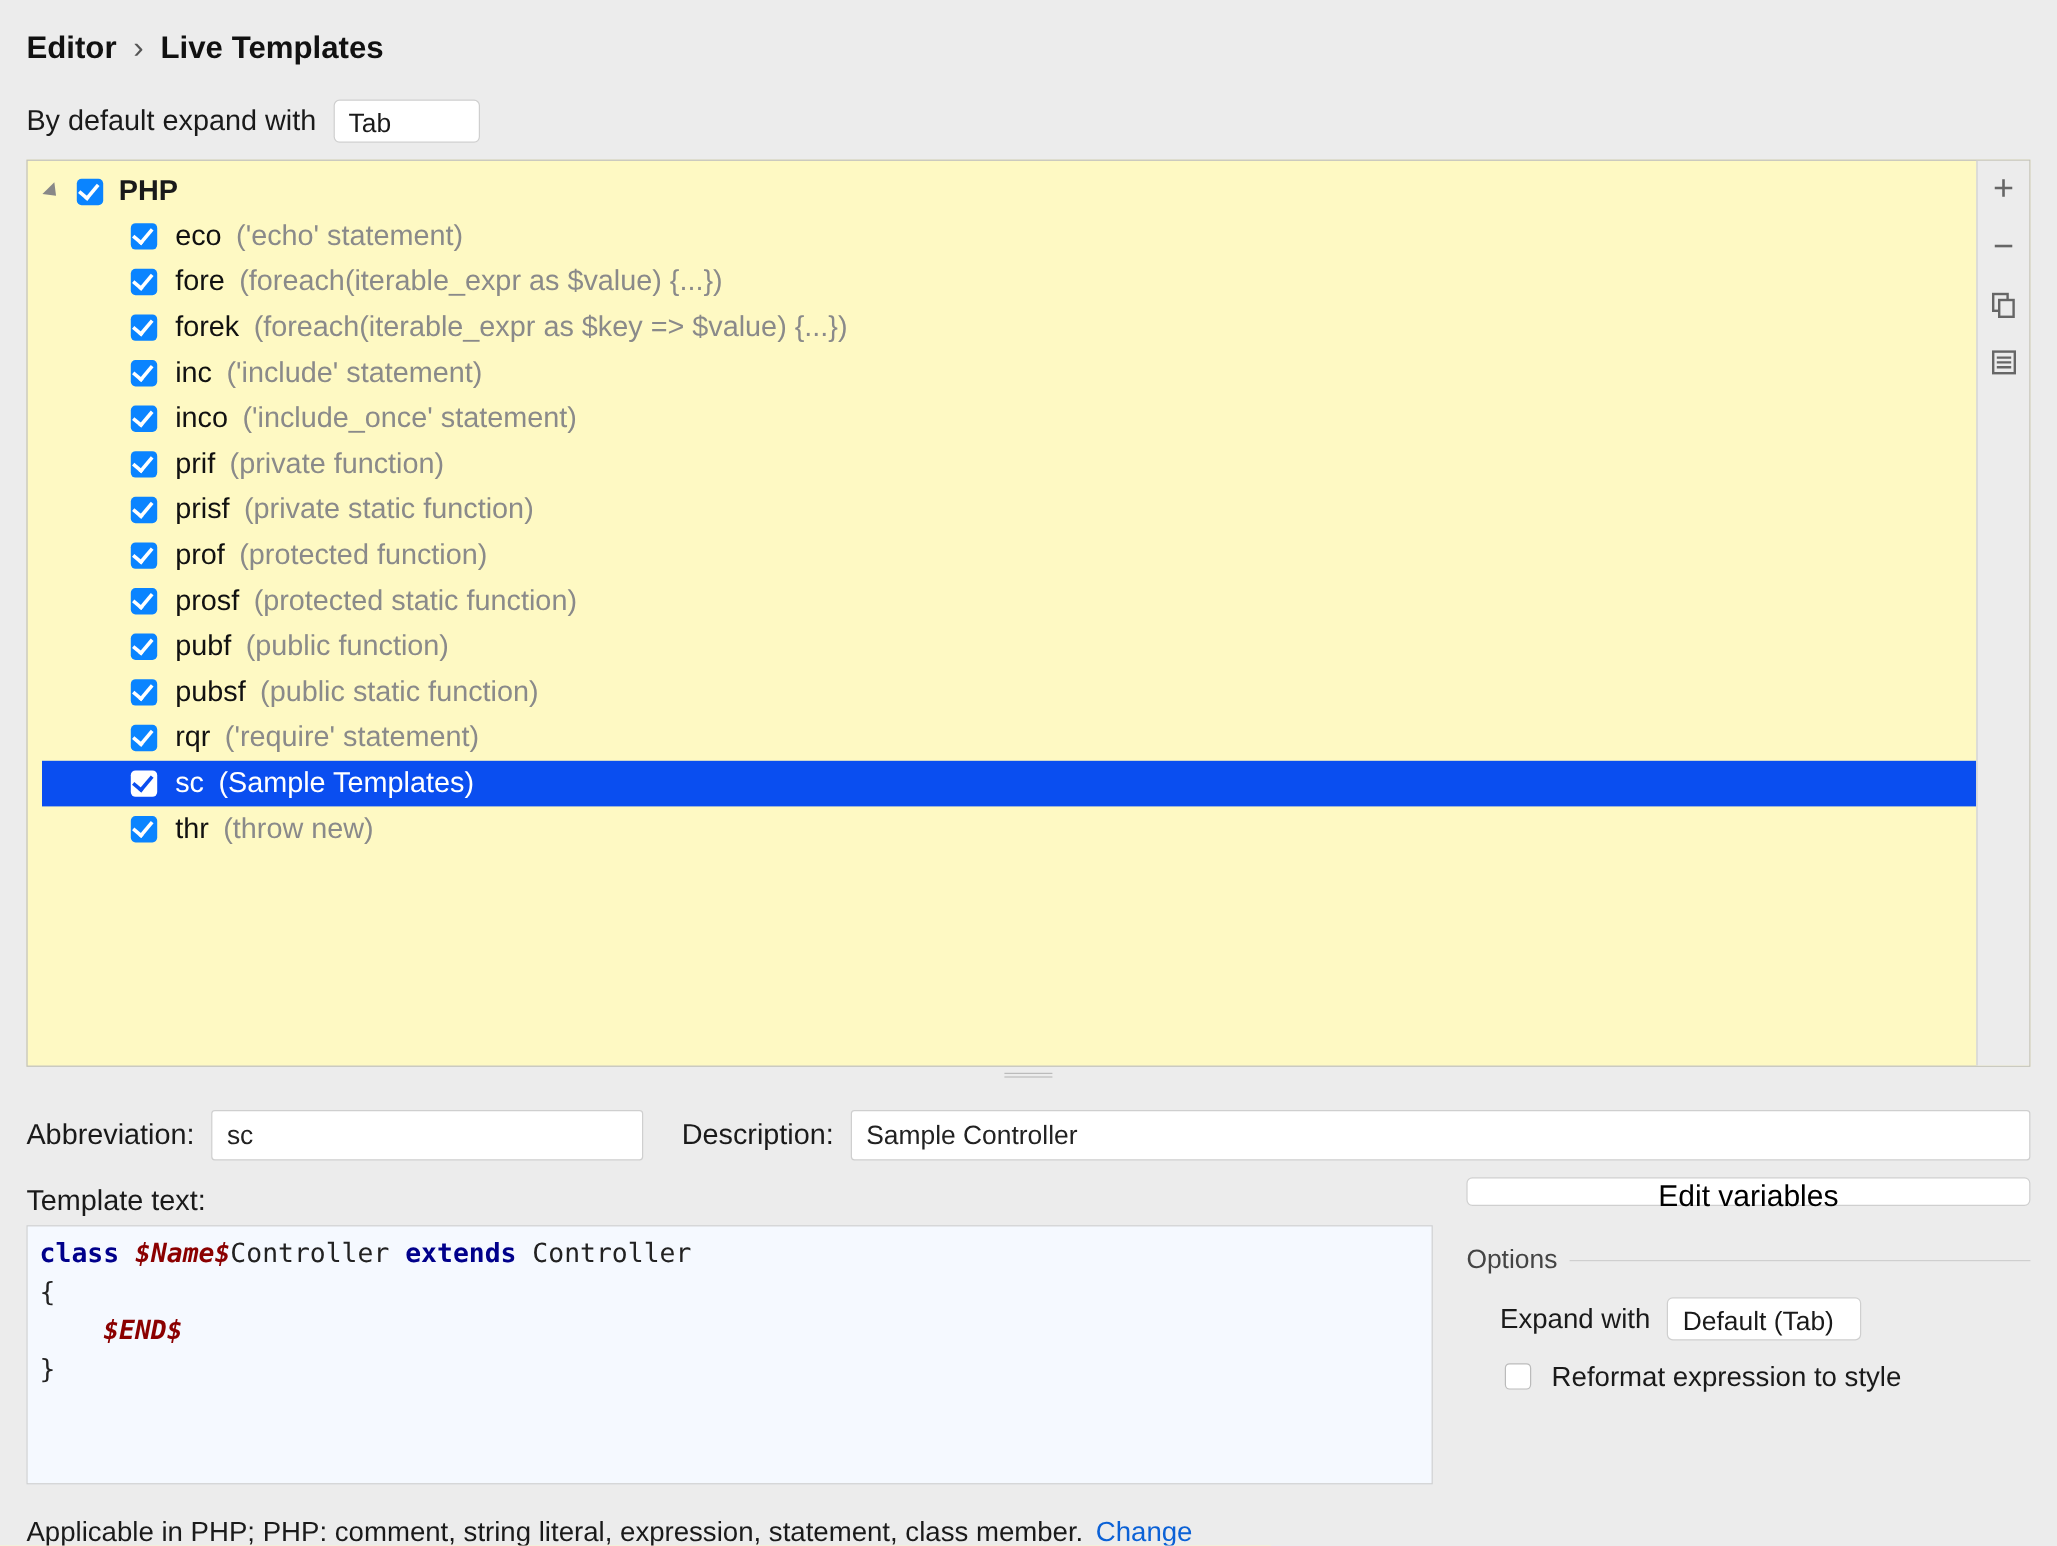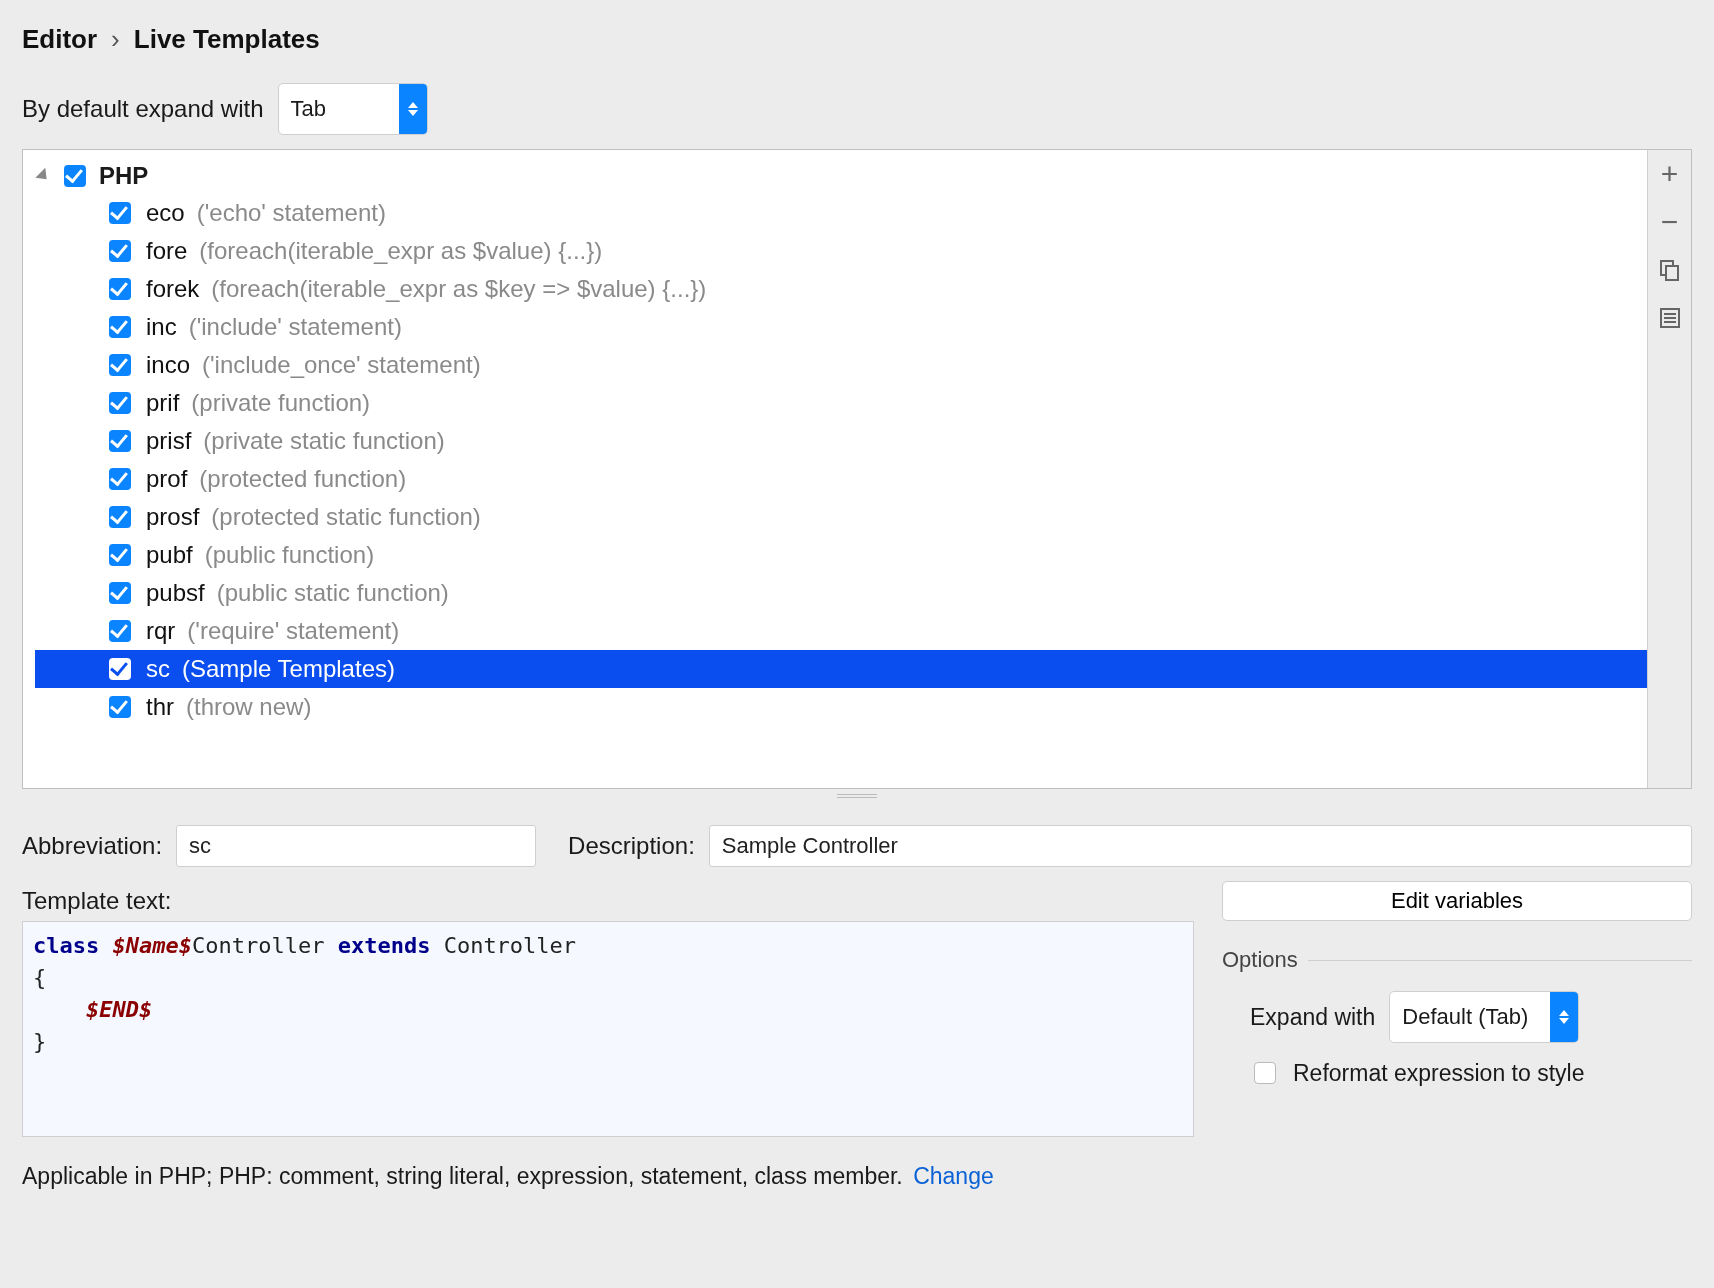--- a/index.html
+++ b/index.html
@@ -13,36 +13,37 @@
   }
   .wrap { padding:18px 22px; }
 
   
   .breadcrumb { font-size:26px; font-weight:700; color:#111; margin:6px 0 28px 0; display:flex; align-items:center; gap:14px;}
   .breadcrumb .sep { font-weight:400; color:#555; }
 
   
   .toprow { display:flex; align-items:center; gap:14px; margin-bottom:14px; font-size:24px;}
   .select {
-    display:inline-flex; align-items:stretch; height:52px;
+    display:inline-flex; align-items:stretch; height:36px;
     background:#fff; border:1px solid #cfcfcf; border-radius:5px; overflow:hidden;
     font-size:22px;
+    flex-direction:column;
   }
   .select .val { padding:6px 14px 6px 12px; display:flex; align-items:center; min-width:120px;}
   .select .btn {
     width:28px; background:#0a84ff;
     display:flex; flex-direction:column; align-items:center; justify-content:center;
     gap:2px;
   }
   .select .btn .tri { width:0;height:0;border-left:5px solid transparent;border-right:5px solid transparent;}
   .select .btn .up { border-bottom:6px solid #fff;}
   .select .btn .down { border-top:6px solid #fff;}
 
   
-  .panel-row { display:flex; align-items:stretch; gap:0; height:640px; border:1px solid #bfbfbf; background:#ffffff;}
+  .panel-row { display:flex; align-items:stretch; gap:0; height:756px; border:1px solid #bfbfbf; background:#fef9c3;}
   .tree-area { flex:1; overflow:auto; }
   .side-tools { width:44px; background:#ececec; border-left:1px solid #cfcfcf; display:flex; flex-direction:column; align-items:center; gap:24px; padding-top:12px;}
   .tool-icon { width:24px; height:24px; color:#666; display:flex; align-items:center; justify-content:center; font-size:30px; cursor:pointer;}
   .tool-icon svg { width:24px; height:24px; stroke:#666; fill:none; }
 
   
   .group { padding:8px 0 0 12px; font-size:24px;}
   .grow { display:flex; align-items:center; gap:10px; padding:4px 0;}
   .discl { width:0;height:0;border-top:7px solid transparent;border-bottom:7px solid transparent;border-left:9px solid #888; transform:rotate(45deg); margin-right:2px; margin-left:4px;}
   input.cb { appearance:none; width:22px; height:22px; border-radius:4px; background:#0a84ff; position:relative; flex:0 0 22px;}
@@ -77,21 +78,21 @@
   .tmpl-label { font-size:24px; margin:10px 0 6px;}
   .code {
     width:100%; height:216px; border:1px solid #cfcfcf; background:#f5f9ff;
     font-family: Menlo, Consolas, monospace; font-size:22px; line-height:1.45;
     padding:8px 10px; white-space:pre; overflow:auto; color:#222;
   }
   .code .kw { color:#00008b; font-weight:700;}
   .code .var { color:#8b0000; font-weight:700; font-style:italic;}
 
   .right { width:470px; padding-top:4px;}
-  .big-btn { width:100%; height:40px; background:#fff; border:1px solid #cfcfcf; border-radius:5px; font-size:22px;text-align:center;}
+  .big-btn { width:100%; height:24px; background:#fff; border:1px solid #cfcfcf; border-radius:5px; font-size:25px;text-align:center;}
   .opt-title { margin:26px 0 18px; font-size:22px; color:#444; display:flex; align-items:center; gap:10px;}
   .opt-title .line { flex:1; height:1px; background:#cfcfcf;}
   .opt-row { display:flex; align-items:center; gap:14px; padding-left:28px; font-size:23px; margin-bottom:16px;}
   input.smallcb { appearance:none; width:22px; height:22px; border:1px solid #bbb; border-radius:4px; background:#fff;}
   .select.small .val{ min-width:160px;}
   
   .footer { font-size:23px; margin-top:26px;}
   .footer a { color:#0b61d6; text-decoration:none; margin-left:4px;}
 </style>
 </head>

